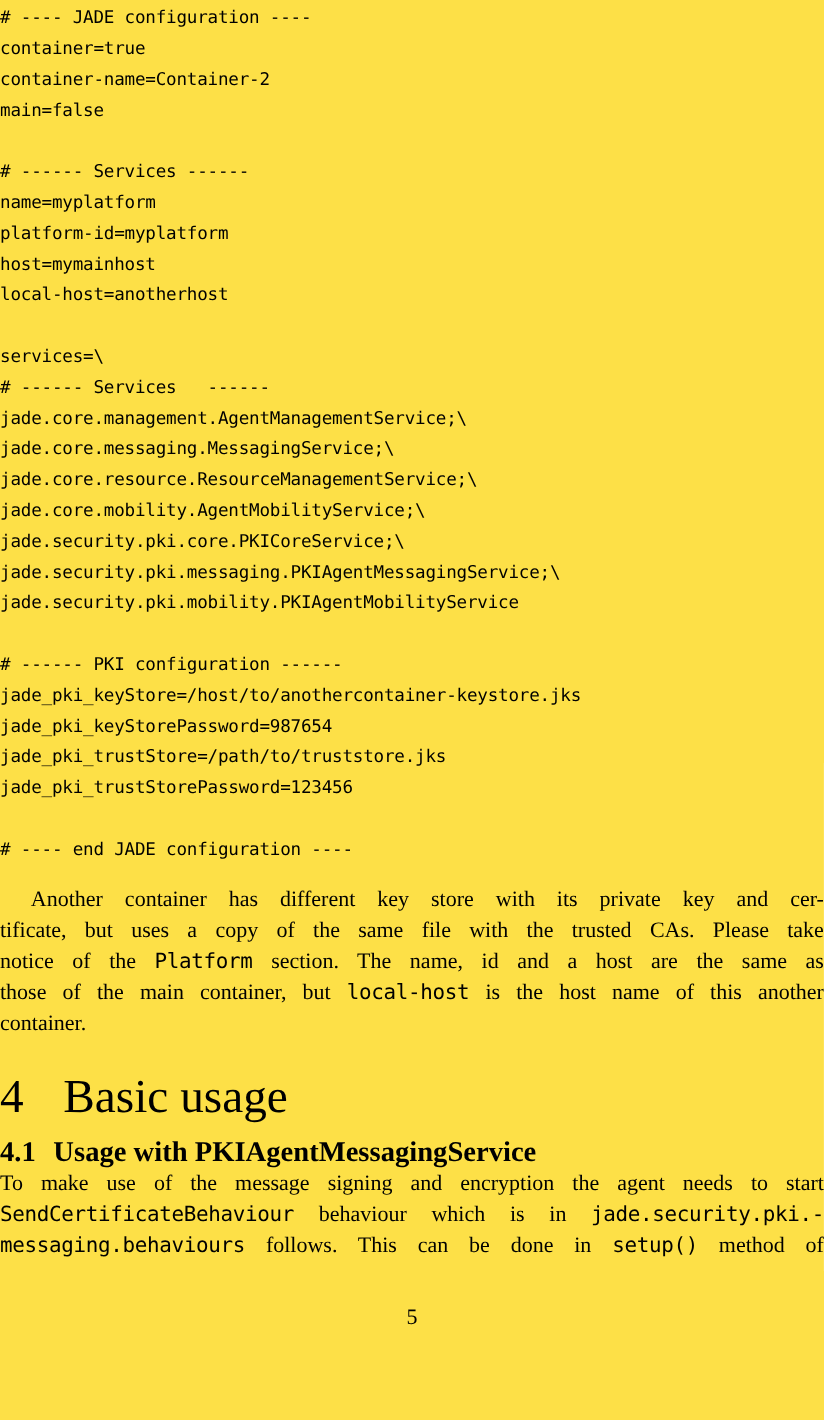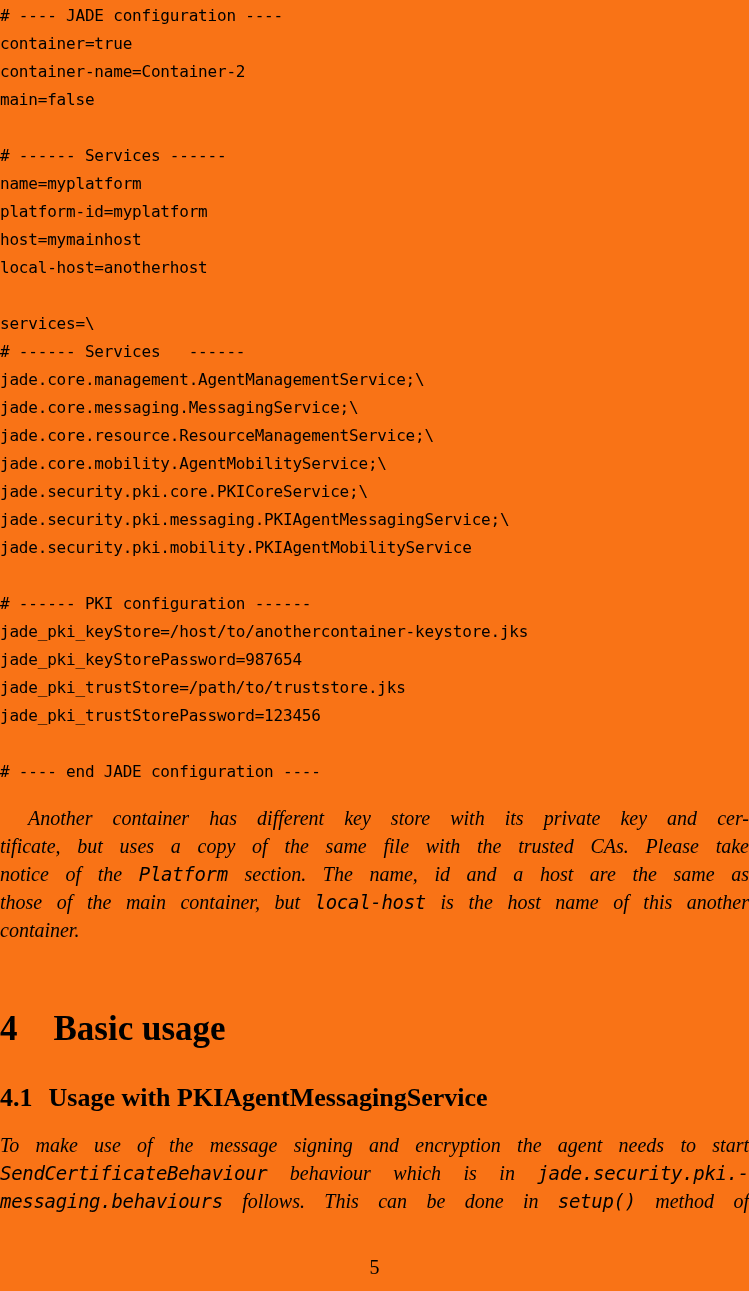--- a/index.html
+++ b/index.html
@@ -5,72 +5,71 @@
   html, body {
     margin: 0;
     padding: 0;
     background: #ffffff;
   }
   .page {
     position: relative;
     width: 749px;
     height: 1291px;
     overflow: hidden;
-    background: #f97316;
+    background: #fde047;
     color: #000000;
     font-family: "Liberation Serif", serif;
   }
   
   .code-block {
     padding-top: 2px;
     font-family: "DejaVu Sans Mono", monospace;
     font-size: 16px;
     line-height: 28px;
     letter-spacing: -0.2px;
   }
   .code-line {
     white-space: pre;
     height: 28px;
     overflow: hidden;
   }
   
   .para {
     font-size: 20px;
     line-height: 28px;
-    font-style: italic;
   }
   .rich-line {
     text-align: justify;
     text-align-last: justify;
     height: 28px;
     overflow: hidden;
   }
   .rich-line.last {
     text-align-last: left;
   }
   .rich-line.indent {
     text-indent: 28px;
   }
   .inline-code {
     font-family: "DejaVu Sans Mono", monospace;
     font-size: 19px;
     letter-spacing: -0.3px;
   }
   .para1 { margin-top: 18px; }
-  .para2 { margin-top: 18px; }
+  .para2 { }
   
   .section-heading {
-    margin-top: 67px;
-    font-weight: bold;
-    font-size: 35px;
+    margin-top: 36px;
+    font-weight: normal;
+    font-size: 43px;
     line-height: 36px;
   }
   .section-heading .sec-num { margin-right: 36px; }
   .subsection-heading {
-    margin-top: 36px;
+    margin-top: 16px;
     font-weight: bold;
     font-size: 26px;
     line-height: 30px;
   }
   .subsection-heading .sec-num { margin-right: 16px; }
   
   .page-number {
     margin-top: 38px;
     text-align: center;
     font-size: 20px;

